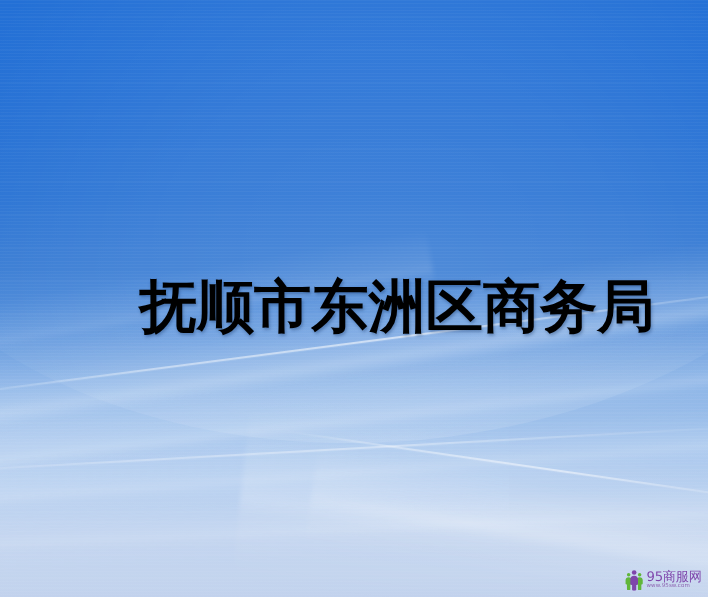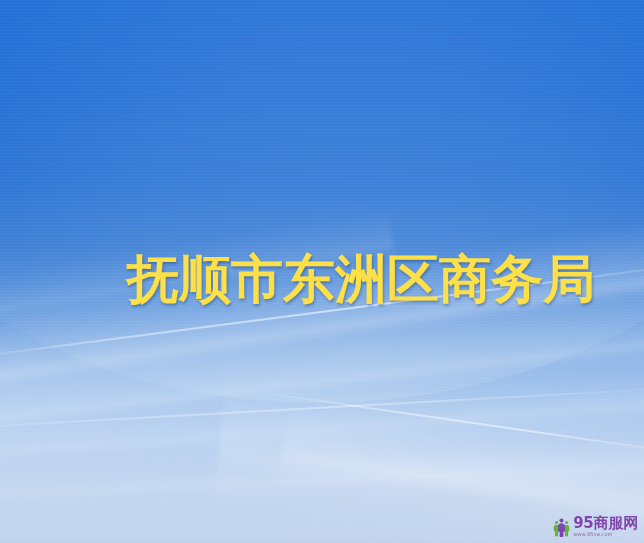--- a/index.html
+++ b/index.html
@@ -112,21 +112,21 @@
   
   .title{
     position:absolute;
     left:127px;top:249px;
     margin:0;
     font-family:"DejaVu Sans","Liberation Sans",sans-serif;
     font-size:52px;
     font-weight:700;
     line-height:60px;
     letter-spacing:0px;
-    color:#fde047;
+    color:#000000;
     white-space:nowrap;
     text-shadow:1px 2px 3px rgba(10,40,90,.35);
   }
 
   
   .watermark{
     position:absolute;
     right:6px;bottom:6px;
     display:flex;align-items:center;
     gap:3px;
@@ -135,21 +135,21 @@
   .wm-mark{
     width:17px;height:20px;
     flex:0 0 auto;
   }
   .wm-text{
     display:flex;flex-direction:column;
     line-height:1;
   }
   .wm-name{
     font-family:"DejaVu Sans","Liberation Sans",sans-serif;
-    font-size:15px;font-weight:700;
+    font-size:12px;font-weight:400;
     color:#7b3fa8;
     white-space:nowrap;
     letter-spacing:-.2px;
   }
   .wm-url{
     font-family:"DejaVu Sans","Liberation Sans",sans-serif;
     font-size:5px;font-weight:400;
     color:#8a5fae;
     white-space:nowrap;
     letter-spacing:.1px;

